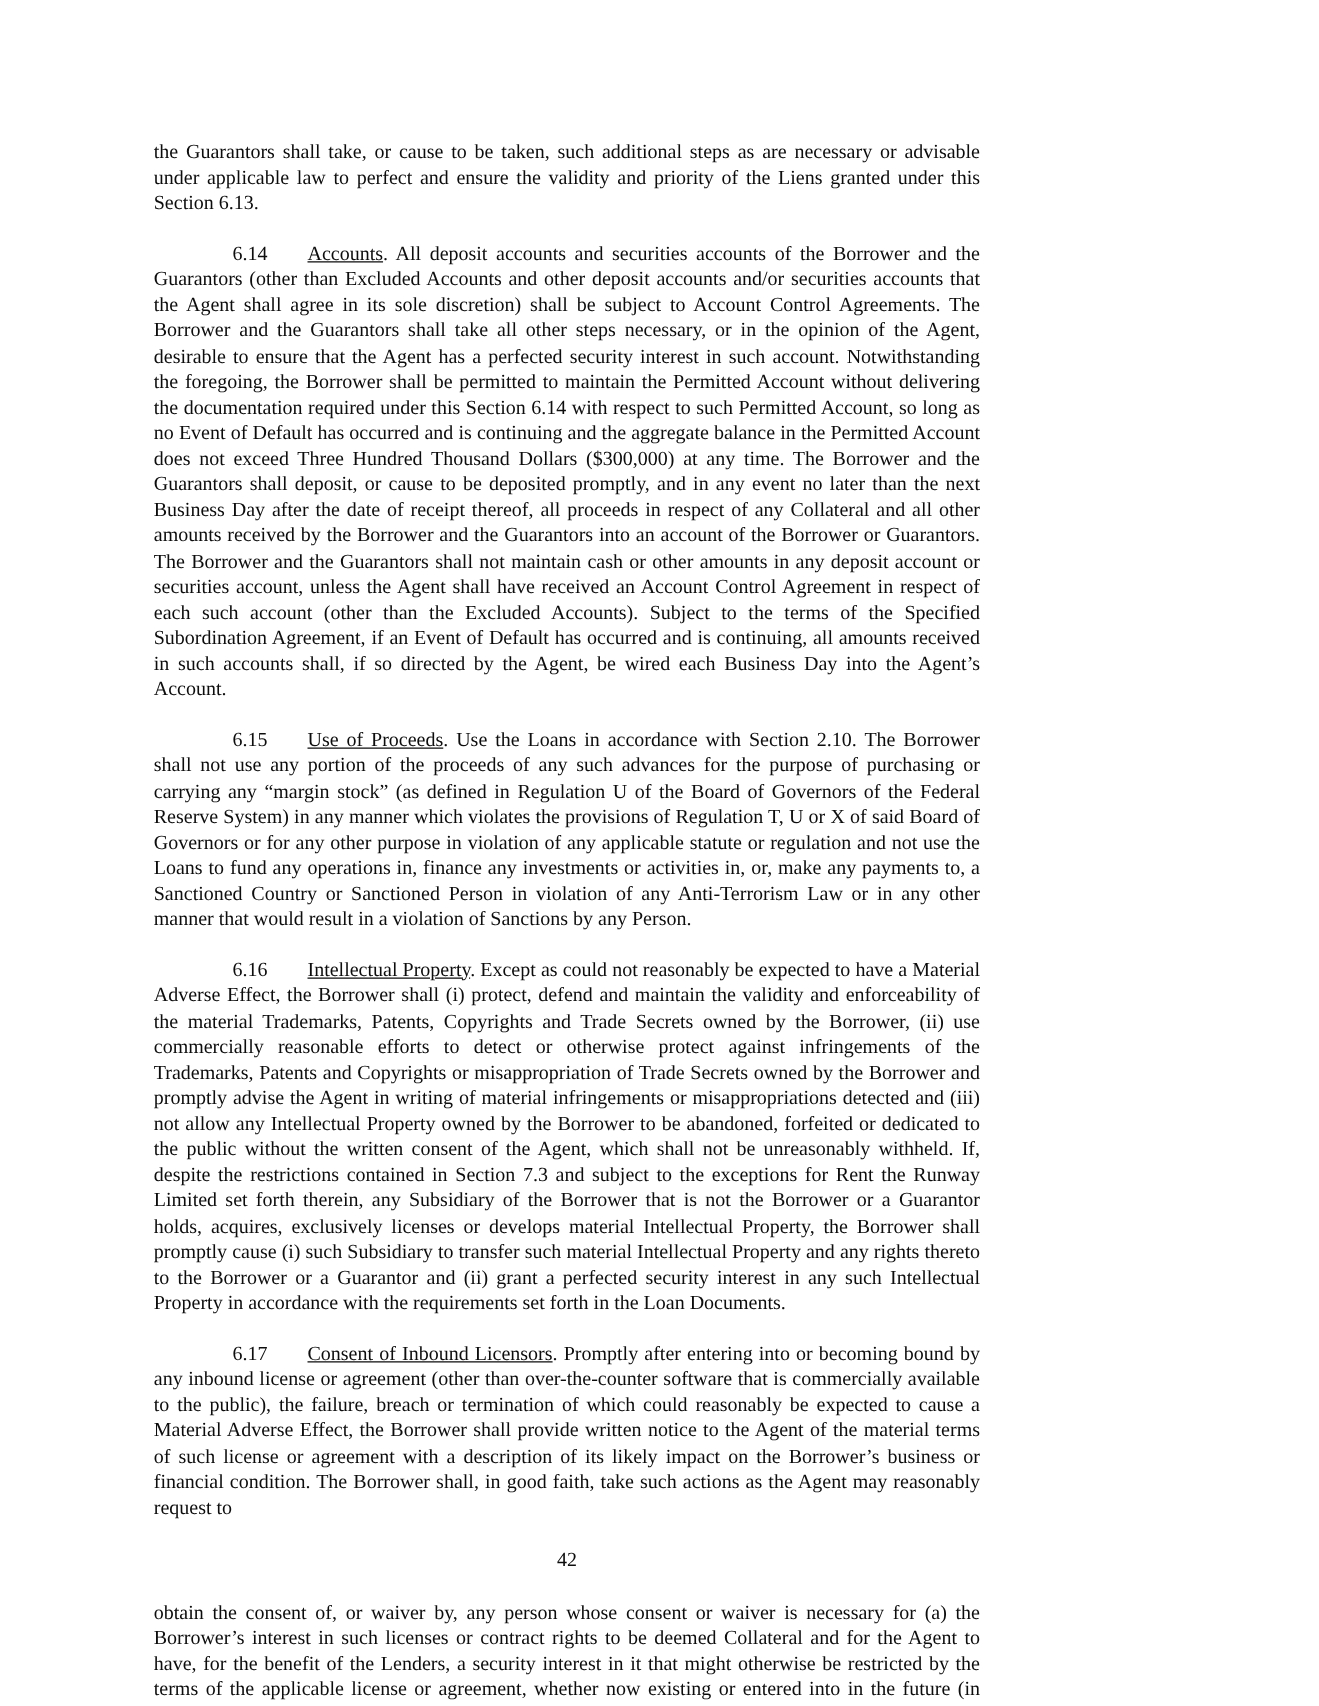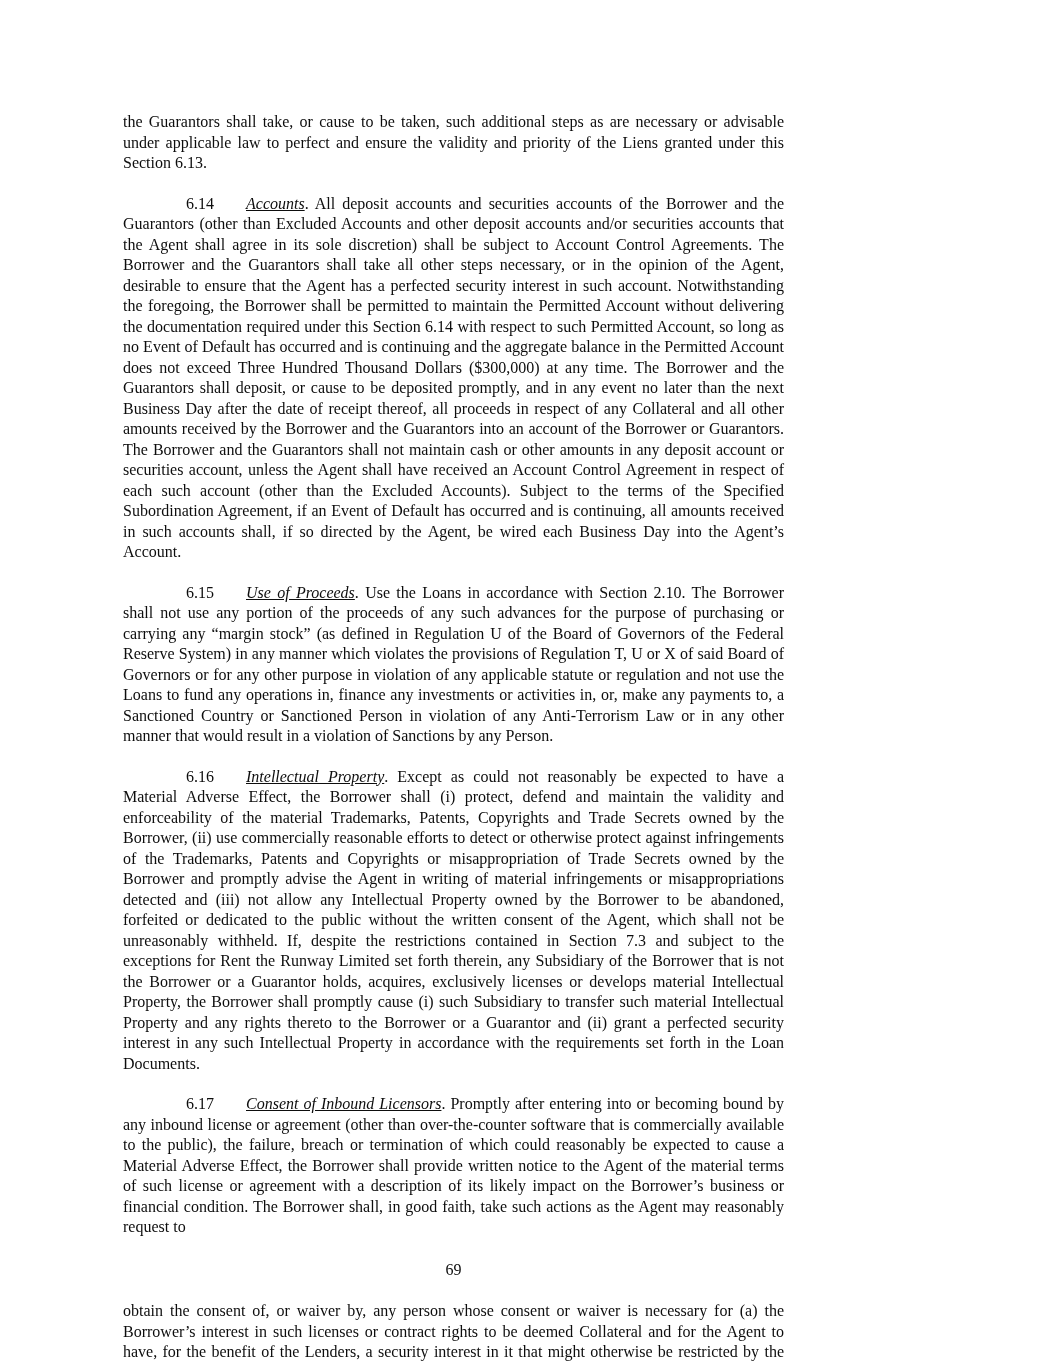--- a/index.html
+++ b/index.html
@@ -26,21 +26,20 @@
     text-align: justify;
   }
   p.section {
     text-indent: 63px;
   }
   .num {
     margin-right: 32px;
   }
   .head {
     text-decoration: underline;
-    font-style: italic;
   }
   .page-number {
     text-align: center;
     text-indent: 0;
     margin: 22px 0 21px 0;
   }
 </style>
 </head>
 <body>
 
@@ -49,17 +48,17 @@
   <p class="para">the Guarantors shall take, or cause to be taken, such additional steps as are necessary or advisable under applicable law to perfect and ensure the validity and priority of the Liens granted under this Section 6.13.</p>
 
   <p class="para section"><span class="num">6.14</span><span class="head">Accounts</span><span>.  All deposit accounts and securities accounts of the Borrower and the Guarantors (other than Excluded Accounts and other deposit accounts and/or securities accounts that the Agent shall agree in its sole discretion) shall be subject to Account Control Agreements.  The Borrower and the Guarantors shall take all other steps necessary, or in the opinion of the Agent, desirable to ensure that the Agent has a perfected security interest in such account. Notwithstanding the foregoing, the Borrower shall be permitted to maintain the Permitted Account without delivering the documentation required under this Section 6.14 with respect to such Permitted Account, so long as no Event of Default has occurred and is continuing and the aggregate balance in the Permitted Account does not exceed Three Hundred Thousand Dollars ($300,000) at any time. The Borrower and the Guarantors shall deposit, or cause to be deposited promptly, and in any event no later than the next Business Day after the date of receipt thereof, all proceeds in respect of any Collateral and all other amounts received by the Borrower and the Guarantors into an account of the Borrower or Guarantors.  The Borrower and the Guarantors shall not maintain cash or other amounts in any deposit account or securities account, unless the Agent shall have received an Account Control Agreement in respect of each such account (other than the Excluded Accounts).  Subject to the terms of the Specified Subordination Agreement, if an Event of Default has occurred and is continuing, all amounts received in such accounts shall, if so directed by the Agent, be wired each Business Day into the Agent’s Account.</span></p>
 
   <p class="para section"><span class="num">6.15</span><span class="head">Use of Proceeds</span><span>.  Use the Loans in accordance with Section 2.10. The Borrower shall not use any portion of the proceeds of any such advances for the purpose of purchasing or carrying any “margin stock” (as defined in Regulation U of the Board of Governors of the Federal Reserve System) in any manner which violates the provisions of Regulation T, U or X of said Board of Governors or for any other purpose in violation of any applicable statute or regulation and not use the Loans to fund any operations in, finance any investments or activities in, or, make any payments to, a Sanctioned Country or Sanctioned Person in violation of any Anti-Terrorism Law or in any other manner that would result in a violation of Sanctions by any Person.</span></p>
 
   <p class="para section"><span class="num">6.16</span><span class="head">Intellectual Property</span><span>.  Except as could not reasonably be expected to have a Material Adverse Effect, the Borrower shall (i) protect, defend and maintain the validity and enforceability of the material Trademarks, Patents, Copyrights and Trade Secrets owned by the Borrower, (ii) use commercially reasonable efforts to detect or otherwise protect against infringements of the Trademarks, Patents and Copyrights or misappropriation of Trade Secrets owned by the Borrower and promptly advise the Agent in writing of material infringements or misappropriations detected and (iii) not allow any Intellectual Property owned by the Borrower to be abandoned, forfeited or dedicated to the public without the written consent of the Agent, which shall not be unreasonably withheld.  If, despite the restrictions contained in Section 7.3 and subject to the exceptions for Rent the Runway Limited set forth therein, any Subsidiary of the Borrower that is not the Borrower or a Guarantor holds, acquires, exclusively licenses or develops material Intellectual Property, the Borrower shall promptly cause (i) such Subsidiary to transfer such material Intellectual Property and any rights thereto to the Borrower or a Guarantor and (ii) grant a perfected security interest in any such Intellectual Property in accordance with the requirements set forth in the Loan Documents.</span></p>
 
   <p class="para section"><span class="num">6.17</span><span class="head">Consent of Inbound Licensors</span><span>.  Promptly after entering into or becoming bound by any inbound license or agreement (other than over-the-counter software that is commercially available to the public), the failure, breach or termination of which could reasonably be expected to cause a Material Adverse Effect, the Borrower shall provide written notice to the Agent of the material terms of such license or agreement with a description of its likely impact on the Borrower’s business or financial condition.  The Borrower shall, in good faith, take such actions as the Agent may reasonably request to</span></p>
 
-  <div class="page-number">69</div>
+  <div class="page-number">42</div>
 
   <p class="para">obtain the consent of, or waiver by, any person whose consent or waiver is necessary for (a) the Borrower’s interest in such licenses or contract rights to be deemed Collateral and for the Agent to have, for the benefit of the Lenders, a security interest in it that might otherwise be restricted by the terms of the applicable license or agreement, whether now existing or entered into in the future (in each case, only to the extent they constitute Collateral), and (b) the</p>
 
 </div>
 
 </body></html>

